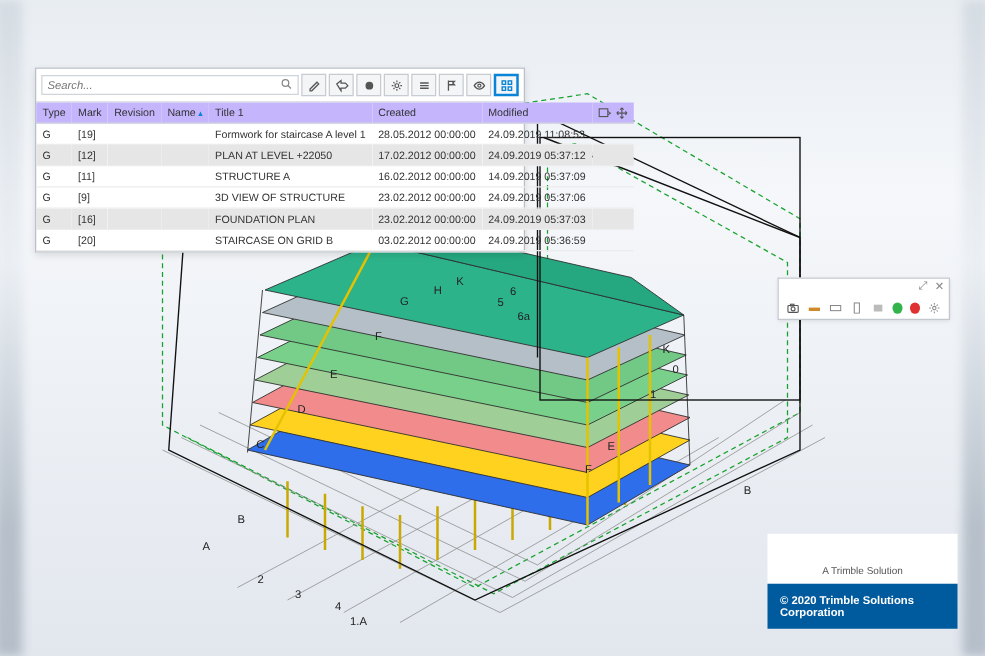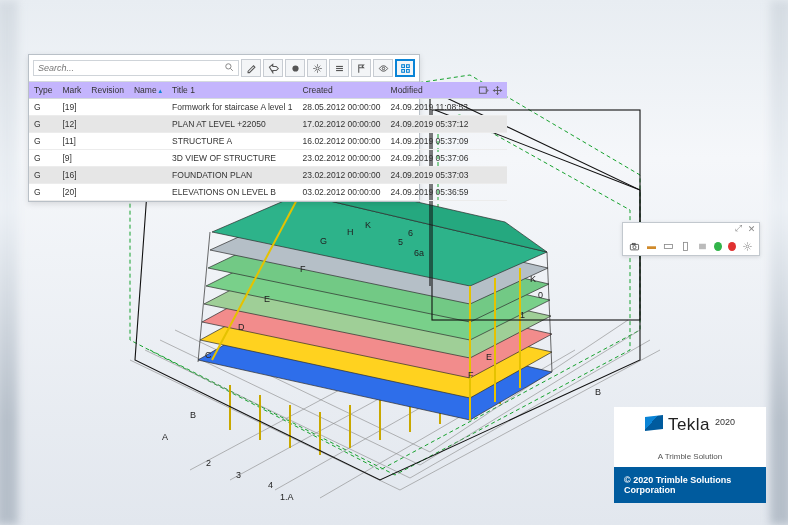--- a/index.html
+++ b/index.html
@@ -412,21 +412,21 @@
           <td class="col-title">FOUNDATION PLAN</td>
           <td class="col-created">23.02.2012 00:00:00</td>
           <td class="col-mod">24.09.2019 05:37:03</td>
           <td></td>
         </tr>
         <tr>
           <td class="col-type">G</td>
           <td class="col-mark">[20]</td>
           <td class="col-rev"></td>
           <td class="col-name"></td>
-          <td class="col-title">ELEVATIONS ON LEVEL B</td>
+          <td class="col-title">STAIRCASE ON GRID B</td>
           <td class="col-created">03.02.2012 00:00:00</td>
           <td class="col-mod">24.09.2019 05:36:59</td>
           <td></td>
         </tr>
       </tbody>
   </table>
 </div>
 
 <div class="snap">
   <div class="snap-top">
@@ -463,21 +463,16 @@
         <svg viewBox="0 0 16 16" stroke="#888" fill="none" stroke-width="1.2">
           <circle cx="8" cy="8" r="2"></circle>
           <path d="M8 2v2M8 12v2M2 8h2M12 8h2M4 4l1.3 1.3M10.7 10.7L12 12M12 4l-1.3 1.3M5.3 10.7L4 12"></path>
         </svg>
       </span>
   </div>
 </div>
 
 <div class="brand">
   <div class="brand-top">
-    <div class="logo-row">
-      <div class="logo-mark"></div>
-      <div class="logo-text">Tekla</div>
-      <div class="logo-year">2020</div>
-    </div>
     <div class="logo-sub">A Trimble Solution</div>
   </div>
   <div class="brand-bot">© 2020 Trimble Solutions Corporation</div>
 </div>
 
 </body></html>

